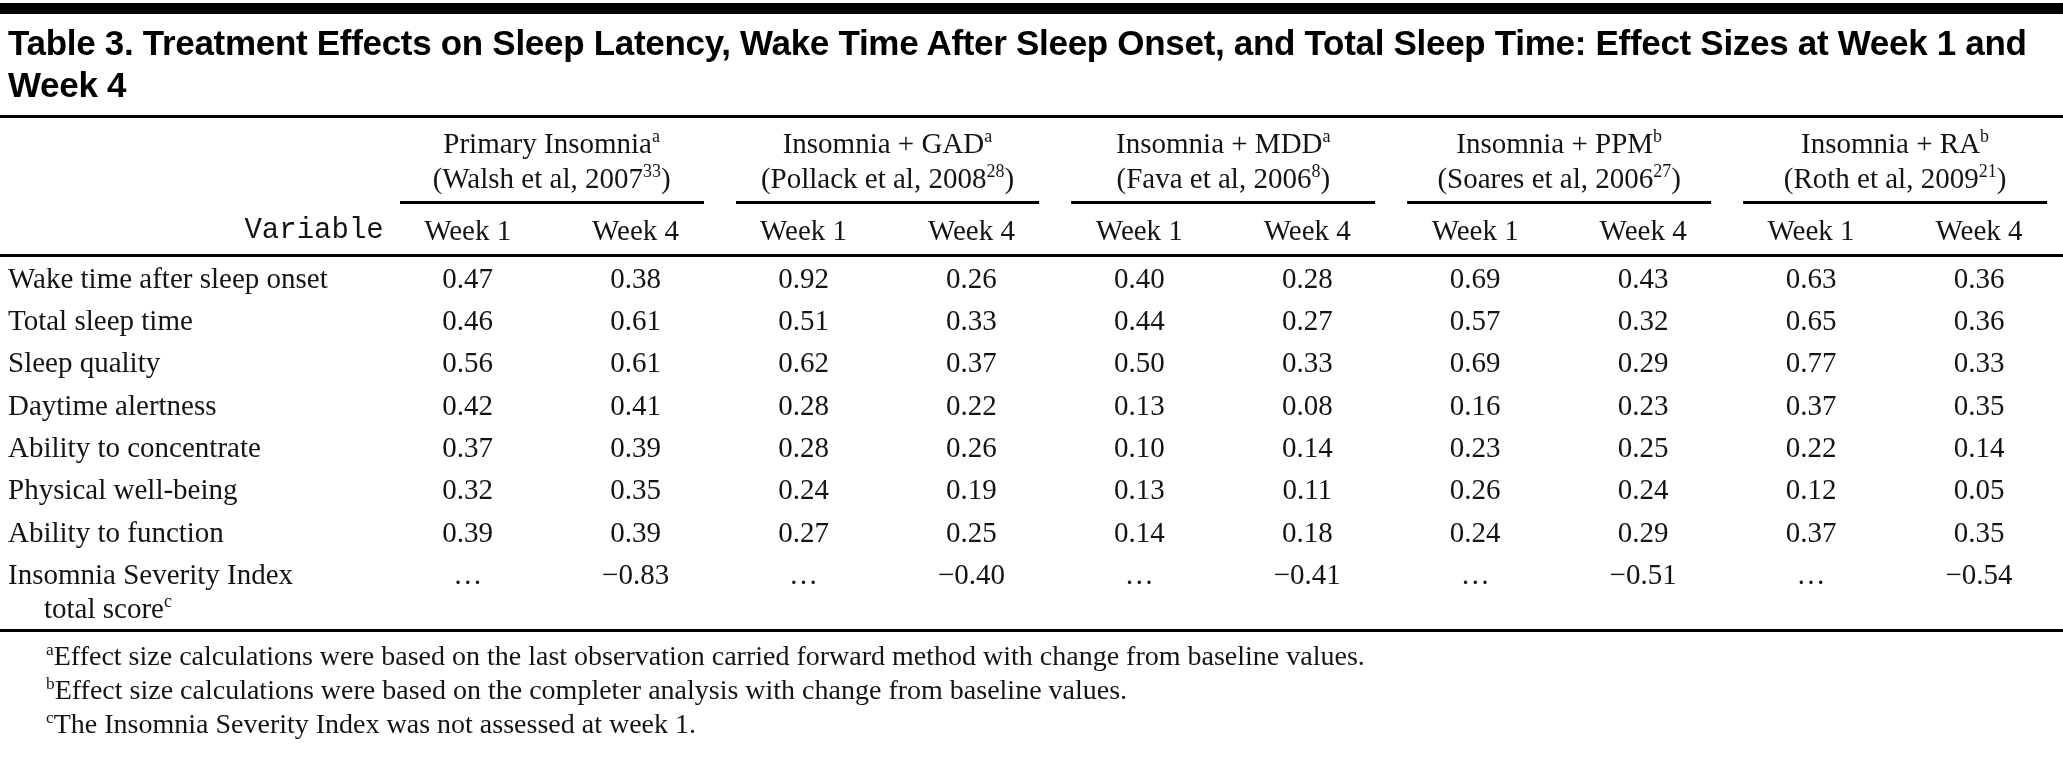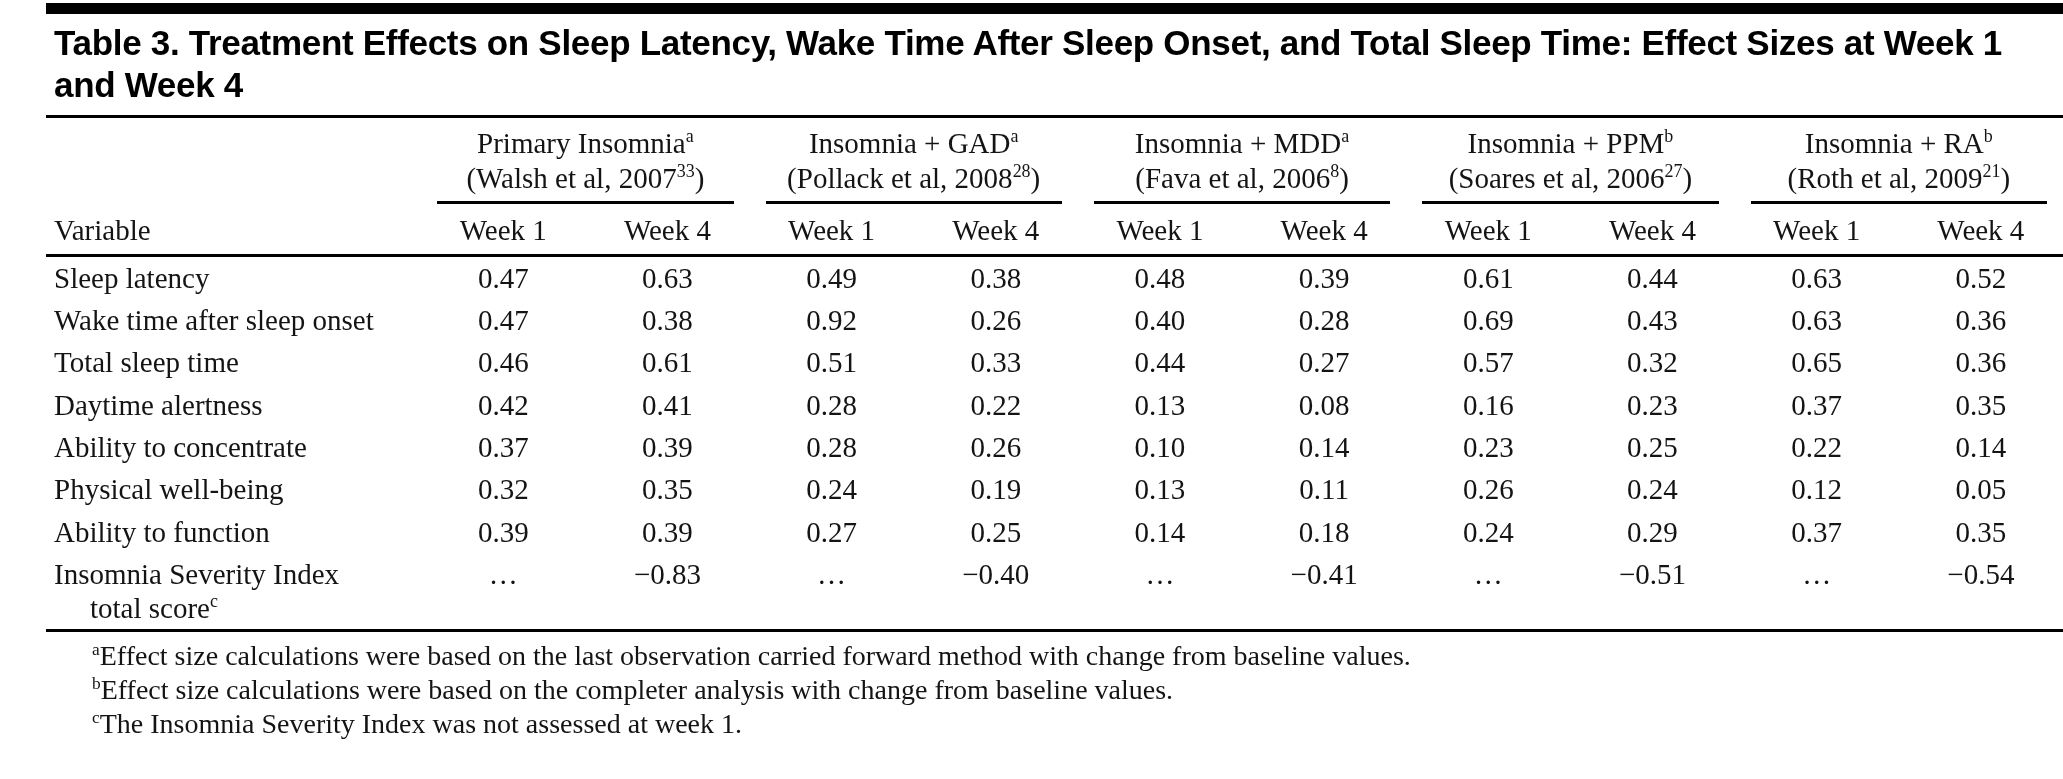--- a/index.html
+++ b/index.html
@@ -1,20 +1,20 @@
 <!DOCTYPE html>
 <html><head>
 <meta charset="utf-8">
 <style>
   html, body { margin:0; padding:0; background:#ffffff; }
   .page {
     width:2063px; height:779px; box-sizing:border-box;
     background:#ffffff; color:#141414;
     font-family:"Liberation Serif", serif;
-    overflow:hidden; position:relative;padding-left:46px;
+    overflow:hidden; position:relative;
   }
   .top-bar { height:11px; background:#000; margin:3px 0 5px 0; }
   .title {
     font-family:"Liberation Sans", sans-serif;
     font-weight:bold; color:#000;
     font-size:35px; line-height:1.2; letter-spacing:-0.3px;
     padding:3px 14px 9px 8px;
   }
   .title-rule { height:3px; background:#000; }
 
@@ -28,21 +28,21 @@
     margin:8px 16px 0 16px;
     border-bottom:3px solid #000;
     padding-bottom:4px;
     text-align:center; font-size:29px; line-height:1.22;
   }
   tr.hdr2 th {
     border-bottom:3px solid #000;
     font-size:29px; vertical-align:bottom;
     padding:10px 0 7px 0;
   }
-  .variable-th { text-align:left; padding-left:8px !important; }
+  .variable-th { text-align:right; padding-left:8px !important;font-family:Liberation Mono, monospace; }
   .week-th { text-align:center;margin-top:24px; }
 
   tbody td {
     font-size:29px; text-align:center; vertical-align:top;
     padding-top:5px; padding-bottom:4px; line-height:1.15;
   }
   tbody td.row-label { text-align:left; padding-left:8px; }
   .label-line2 { padding-left:36px; }
 
   sup { font-size:62%; vertical-align:super; line-height:0; }
@@ -116,35 +116,20 @@
           <th class="week-th">Week 4</th>
           <th class="week-th">Week 1</th>
           <th class="week-th">Week 4</th>
           <th class="week-th">Week 1</th>
           <th class="week-th">Week 4</th>
           <th class="week-th">Week 1</th>
           <th class="week-th">Week 4</th>
         </tr>
       </thead>
     <tbody id="tbody">
-        <tr>
-          <td class="row-label">
-            <div><span>Sleep latency</span></div>
-          </td>
-          <td>0.47</td>
-          <td>0.63</td>
-          <td>0.49</td>
-          <td>0.38</td>
-          <td>0.48</td>
-          <td>0.39</td>
-          <td>0.61</td>
-          <td>0.44</td>
-          <td>0.63</td>
-          <td>0.52</td>
-        </tr>
         <tr>
           <td class="row-label">
             <div><span>Wake time after sleep onset</span></div>
           </td>
           <td>0.47</td>
           <td>0.38</td>
           <td>0.92</td>
           <td>0.26</td>
           <td>0.40</td>
           <td>0.28</td>
@@ -163,20 +148,35 @@
           <td>0.33</td>
           <td>0.44</td>
           <td>0.27</td>
           <td>0.57</td>
           <td>0.32</td>
           <td>0.65</td>
           <td>0.36</td>
         </tr>
         <tr>
           <td class="row-label">
+            <div><span>Sleep quality</span></div>
+          </td>
+          <td>0.56</td>
+          <td>0.61</td>
+          <td>0.62</td>
+          <td>0.37</td>
+          <td>0.50</td>
+          <td>0.33</td>
+          <td>0.69</td>
+          <td>0.29</td>
+          <td>0.77</td>
+          <td>0.33</td>
+        </tr>
+        <tr>
+          <td class="row-label">
             <div><span>Daytime alertness</span></div>
           </td>
           <td>0.42</td>
           <td>0.41</td>
           <td>0.28</td>
           <td>0.22</td>
           <td>0.13</td>
           <td>0.08</td>
           <td>0.16</td>
           <td>0.23</td>

